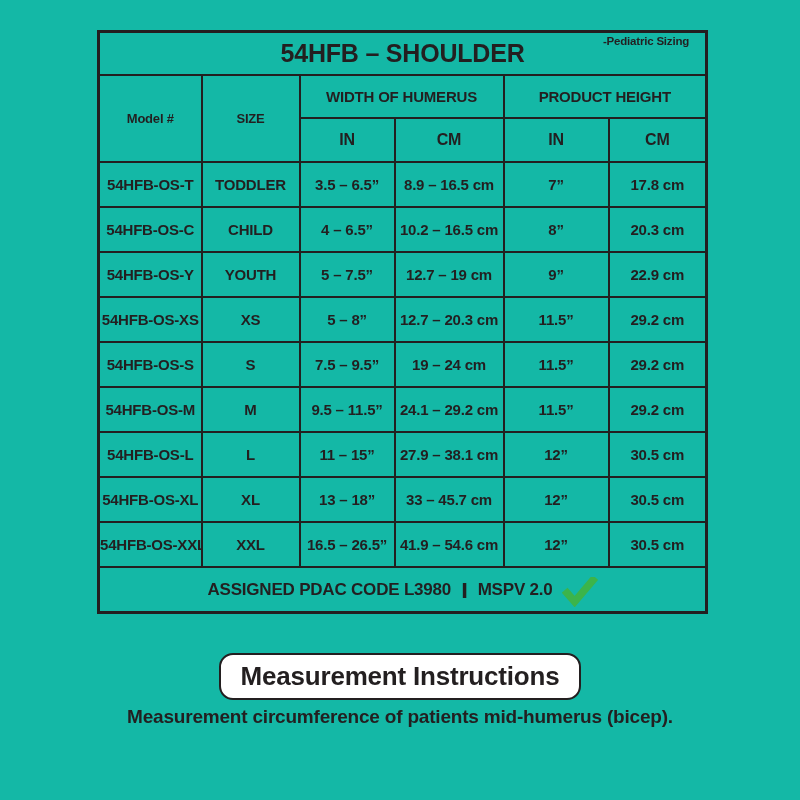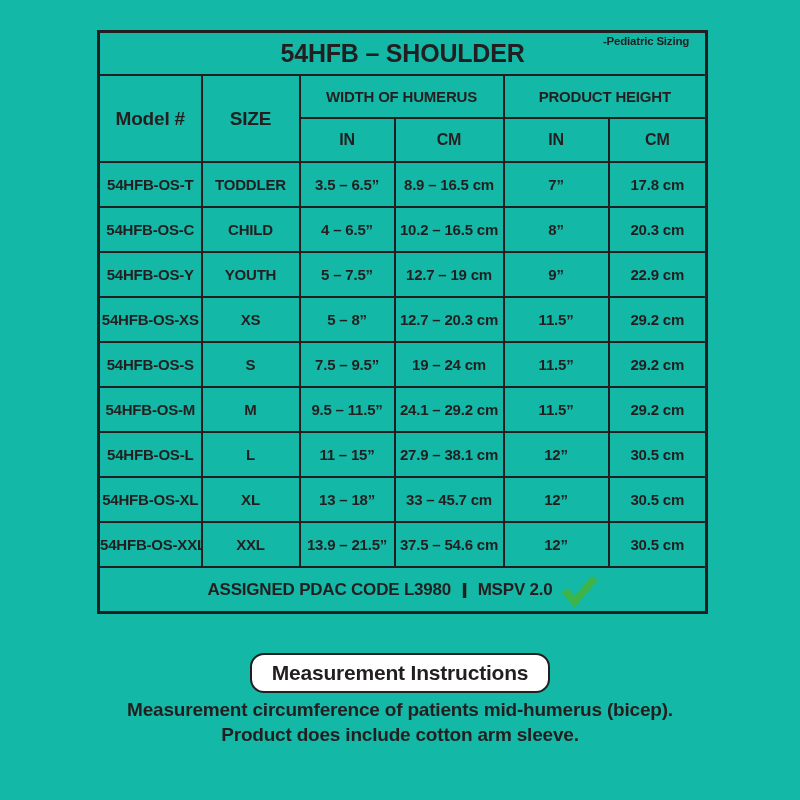--- a/index.html
+++ b/index.html
@@ -16,33 +16,33 @@
     border:3px solid #231f20;
   }
   table.size-table td{
     border:2px solid #231f20;text-align:center;vertical-align:middle;
     padding:0;letter-spacing:-0.2px;overflow:hidden;white-space:nowrap;
   }
   td.title-cell{position:relative;height:41px;font-size:25px;letter-spacing:0.5px;}
   .corner-note{
     position:absolute;top:2px;right:16px;font-size:11.5px;letter-spacing:-0.2px;
   }
-  td.model-head,td.size-head{font-size:19px;border-radius:28px;}
+  td.model-head,td.size-head{font-size:13px;border-radius:28px;}
   td.group-head{height:41px;font-size:15px;margin-left:45px;}
   td.unit-head{height:42px;font-size:16px;margin-top:8px;}
   tbody.data-rows td{height:43px;font-size:15px;}
   td.footer-cell{height:43px;font-size:17px;}
   .footer-wrap{display:flex;align-items:center;justify-content:center;gap:9px;}
   .footer-sep{display:inline-block;transform:scaleX(1.6);padding:0 2px;}
   .check-icon{width:36px;height:30px;display:inline-block;margin-top:4px;}
 
   .bottom-block{position:absolute;left:0;top:653px;width:800px;text-align:center;}
   .instructions-box{
     display:inline-block;border:2.5px solid #231f20;border-radius:14px;
-    padding:6px 20px;font-size:21px;letter-spacing:-0.2px;background:#ffffff;
+    padding:6px 20px;font-size:26px;letter-spacing:-0.2px;background:#ffffff;
   }
   .note-text{margin-top:4px;font-size:19px;line-height:1.32;letter-spacing:-0.2px;}
 </style>
 </head>
 <body>
 
 <div class="sheet">
 
   <table class="size-table">
     <colgroup>
@@ -134,22 +134,22 @@
           <td>54HFB-OS-XL</td>
           <td>XL</td>
           <td>13 – 18”</td>
           <td>33 – 45.7 cm</td>
           <td>12”</td>
           <td>30.5 cm</td>
         </tr>
         <tr>
           <td>54HFB-OS-XXL</td>
           <td>XXL</td>
-          <td>13.9 – 21.5”</td>
-          <td>37.5 – 54.6 cm</td>
+          <td>16.5 – 26.5”</td>
+          <td>41.9 – 54.6 cm</td>
           <td>12”</td>
           <td>30.5 cm</td>
         </tr>
       </tbody>
     <tfoot>
       <tr>
         <td colspan="6" class="footer-cell">
           <div class="footer-wrap">
             <span>ASSIGNED PDAC CODE L3980</span>
             <span class="footer-sep">|</span>
@@ -162,17 +162,16 @@
       </tr>
     </tfoot>
   </table>
 
   <div class="bottom-block">
     <div class="instructions-box">
       <span>Measurement Instructions</span>
     </div>
     <div class="note-text">
       <div>Measurement circumference of patients mid-humerus (bicep).</div>
-      <div>Product does include cotton arm sleeve.</div>
     </div>
   </div>
 
 </div>
 
 </body></html>

